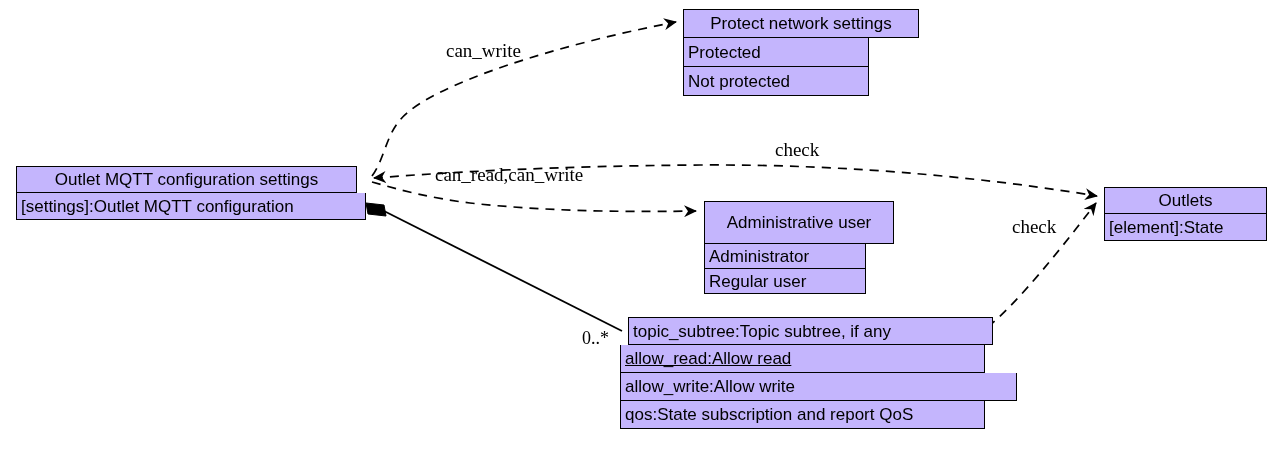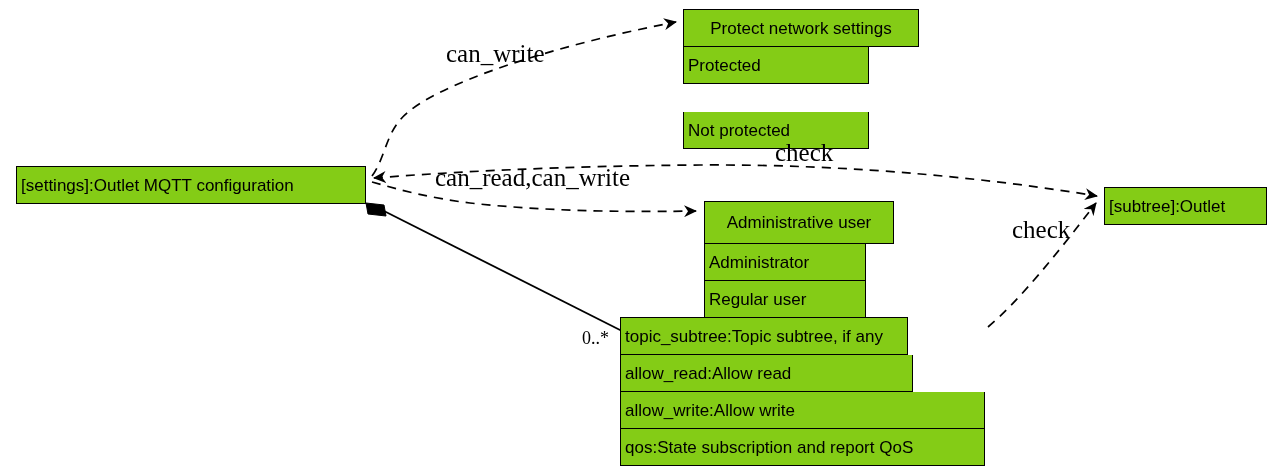--- a/index.html
+++ b/index.html
@@ -23,43 +23,43 @@
     height: 468px;
     pointer-events: none;
   }
   .uml-box {
     position: absolute;
     box-sizing: border-box;
   }
   .uml-row {
     box-sizing: border-box;
     border: 1px solid #000000;
-    background: #84cc16;
+    background: #c4b5fd;
     font-family: "Liberation Sans", sans-serif;
     font-size: 17px;
     color: #000000;
     line-height: 1;
     white-space: nowrap;
     display: flex;
     align-items: center;
-    padding: 18px 4px;
+    padding: 12px 4px;
   }
   .uml-row + .uml-row {
     border-top: none;
   }
   .row-title {
     justify-content: center;
   }
   .row-attr {
     justify-content: flex-start;
   }
   .edge-label {
     position: absolute;
     font-family: "Liberation Serif", serif;
-    font-size: 25px;
+    font-size: 19px;
     color: #000000;
     white-space: nowrap;
     background: transparent;
     line-height: 1;
   }
   .mult-label {
     position: absolute;
     font-family: "Liberation Serif", serif;
     font-size: 18px;
     color: #000000;
@@ -90,41 +90,43 @@
 
     <path d="M 988,327 C 1020,300 1060,250 1096,203" fill="none" stroke="#000000" stroke-width="1.7" stroke-dasharray="9,7" marker-end="url(#arrowOpen)"></path>
 
     <path d="M 384,211 L 622,331" fill="none" stroke="#000000" stroke-width="1.8"></path>
     <polygon points="366,203 384,205 386,216 368,214" fill="#000000" stroke="#000000" stroke-width="1"></polygon>
   </svg>
 
   <div class="uml-box" style="left:683px; top:9px;">
     <div class="uml-row row-title" style="width:236px; height:29px;">Protect network settings</div>
     <div class="uml-row row-attr" style="width:186px; height:29px;">Protected</div>
-    <div class="uml-row row-attr" style="width:186px; height:29px;margin-top:28px;">Not protected</div>
+    <div class="uml-row row-attr" style="width:186px; height:29px;">Not protected</div>
   </div>
 
   <div class="uml-box" style="left:16px; top:166px;">
+    <div class="uml-row row-title" style="width:341px; height:27px;">Outlet MQTT configuration settings</div>
     <div class="uml-row row-attr" style="width:350px; height:27px;">[settings]:Outlet MQTT configuration</div>
   </div>
 
   <div class="uml-box" style="left:704px; top:201px;">
     <div class="uml-row row-title" style="width:190px; height:43px;">Administrative user</div>
     <div class="uml-row row-attr" style="width:162px; height:25px;">Administrator</div>
     <div class="uml-row row-attr" style="width:162px; height:25px;">Regular user</div>
   </div>
 
   <div class="uml-box" style="left:1104px; top:187px;">
-    <div class="uml-row row-attr" style="width:163px; height:27px;">[subtree]:Outlet</div>
+    <div class="uml-row row-title" style="width:163px; height:27px;">Outlets</div>
+    <div class="uml-row row-attr" style="width:163px; height:27px;">[element]:State</div>
   </div>
 
   <div class="uml-box" style="left:620px; top:317px;">
-    <div class="uml-row row-attr" style="width:288px; height:28px;">topic_subtree:Topic subtree, if any</div>
-    <div class="uml-row row-attr" style="width:293px; height:28px;">allow_read:Allow read</div>
-    <div class="uml-row row-attr" style="width:365px; height:28px;">allow_write:Allow write</div>
+    <div class="uml-row row-attr" style="width:365px; height:28px;margin-left:8px;">topic_subtree:Topic subtree, if any</div>
+    <div class="uml-row row-attr" style="width:365px; height:28px;text-decoration:underline;">allow_read:Allow read</div>
+    <div class="uml-row row-attr" style="width:397px; height:28px;">allow_write:Allow write</div>
     <div class="uml-row row-attr" style="width:365px; height:28px;">qos:State subscription and report QoS</div>
   </div>
 
   <div class="edge-label" style="left:446px; top:41px;">can_write</div>
 
   <div class="edge-label" style="left:399px; top:165px;margin-left:36px;">can_read,can_write</div>
 
   <div class="edge-label" style="left:775px; top:140px;">check</div>
 
   <div class="edge-label" style="left:1012px; top:217px;">check</div>

